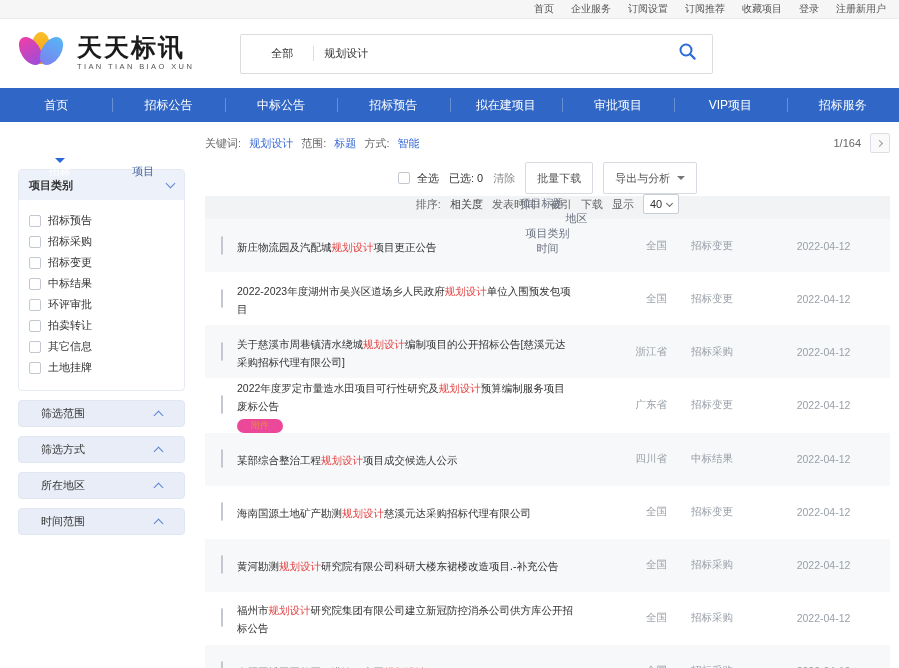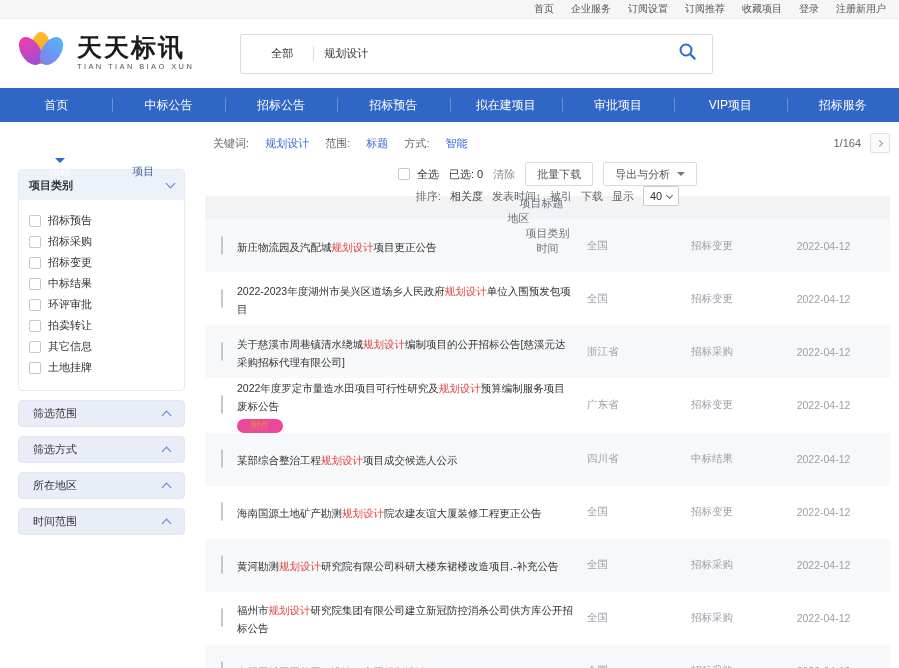--- a/index.html
+++ b/index.html
@@ -46,56 +46,56 @@
   .tab-arrow { position:absolute; top:27px; left:calc(25% - 5px);
     border:5px solid transparent; border-top-color:#2d68d8; }
   .panel { border:1px solid #e5e9f1; border-radius:4px; margin-top:11px; overflow:hidden; background:#fff; }
   .panel-head { height:30px; background:#edf1fa; display:flex; align-items:center;
     justify-content:space-between; padding:0 10px; font-size:11px; color:#333; font-weight:bold; }
   .panel-body { padding:10px 0 12px 10px; }
   .cb-item { display:flex; align-items:center; gap:7px; height:21px; font-size:11px; color:#333; }
   .cb { width:12px; height:12px; border:1px solid #c3c7d0; border-radius:2px; background:#fff; flex:none; }
   .collapse-box { height:27px; background:#e9edf7; border:1px solid #e0e6f2; border-radius:4px;
     margin-top:9px; display:flex; align-items:center; justify-content:space-between;
-    padding:0 14px; font-size:11px; color:#333; }
+    padding:0 22px; font-size:11px; color:#333; }
   .chev { width:7px; height:7px; border-right:1.5px solid #5b83d8; border-bottom:1.5px solid #5b83d8; }
   .chev.down { transform:rotate(45deg); margin-top:-4px; }
   .chev.up { transform:rotate(-135deg); margin-top:4px; }
 
   
   .main { flex:1; min-width:0; }
   .query-row { display:flex; justify-content:space-between; align-items:center;
     height:22px; font-size:11px; color:#666; margin-top:1px; }
-  .qleft span { margin-right:5px;margin-left:8px; }
+  .qleft span { margin-right:5px; }
   .blue { color:#3a6bd8; }
   .pagination { display:flex; align-items:center; gap:9px; color:#666; font-size:11px; }
   .page-btn { width:20px; height:20px; border:1px solid #dcdfe6; border-radius:2px;
     background:#fafafa; display:flex; align-items:center; justify-content:center; }
   .chev-sm { width:5px; height:5px; border-right:1.3px solid #99a; border-bottom:1.3px solid #99a; }
   .chev-sm.right { transform:rotate(-45deg); margin-left:-2px; }
 
   .toolbar { display:flex; justify-content:space-between; align-items:center;
     margin-top:8px; height:26px; font-size:11px; color:#333;flex-direction:column; }
   .tleft { display:flex; align-items:center; gap:10px; }
-  .btn { height:24px; border:1px solid #d7dae0; border-radius:2px; background:#fff;
+  .btn { height:32px; border:1px solid #d7dae0; border-radius:2px; background:#fff;
     padding:0 11px; font-size:11px; color:#555; display:flex; align-items:center; gap:7px; }
   .caret { width:0; height:0; border:4px solid transparent; border-top-color:#777; margin-top:4px; }
   .tright { display:flex; align-items:center; gap:9px; color:#666; }
   .arrow-up { font-size:10px; }
   .select-box { height:20px; border:1px solid #c9cdd4; border-radius:2px; padding:0 6px;
     display:flex; align-items:center; gap:5px; color:#333; background:#fff; }
   .chev-xs { width:5px; height:5px; border-right:1.3px solid #666; border-bottom:1.3px solid #666;
     transform:rotate(45deg); margin-top:-2px; }
 
   
   .table-head { display:flex; height:23px; background:#f2f3f5; align-items:center;
     font-size:11px; color:#6b7280; margin-top:8px;flex-direction:column; }
   .c-check { width:32px; flex:none; }
   .c-title { width:350px; flex:none; padding-right:12px; }
-  .c-region { width:80px; flex:none; text-align:left; }
+  .c-region { width:80px; flex:none; text-align:right; }
   .c-type { width:90px; flex:none; text-align:center; }
   .c-date { width:133px; flex:none; text-align:center; }
   .table-head .c-title { text-align:center; }
   .row { display:flex; align-items:center; min-height:53px; }
   .row.alt { background:#f7f8fa; }
   .row .c-check { padding-left:16px; }
   .row-title { font-size:10.5px; color:#333; line-height:16px; }
   .kw { color:#e64545; }
   .badge { display:inline-flex; align-items:center; height:14px; border:7px solid #ec4899;
     color:#e08c3e; font-size:9px; border-radius:8px; padding:0 7px; margin-top:4px; }
@@ -153,22 +153,22 @@
           <circle cx="8" cy="8" r="5.5" stroke="#2b6bd9" stroke-width="2"></circle>
           <line x1="12.3" y1="12.3" x2="16.6" y2="16.6" stroke="#2b6bd9" stroke-width="2.2" stroke-linecap="round"></line>
         </svg>
       </span>
     </span>
   </div>
 </div>
 
 <div class="nav">
   <div class="nav-item clickable">首页</div>
+  <div class="nav-item clickable">招标公告</div>
   <div class="nav-item clickable">中标公告</div>
-  <div class="nav-item clickable">招标公告</div>
   <div class="nav-item clickable">招标预告</div>
   <div class="nav-item clickable">拟在建项目</div>
   <div class="nav-item clickable">审批项目</div>
   <div class="nav-item clickable">VIP项目</div>
   <div class="nav-item clickable">招标服务</div>
 </div>
 
 <div class="body-wrap">
 
   <div class="sidebar">
@@ -335,21 +335,21 @@
       <div class="row alt">
         <span class="c-check"><span class="cb clickable"></span></span>
         <span class="c-title"><span class="row-title clickable"><span>某部综合整治工程</span><span class="kw">规划设计</span><span>项目成交候选人公示</span></span></span>
         <span class="c-region cell-muted">四川省</span>
         <span class="c-type cell-muted">中标结果</span>
         <span class="c-date cell-muted">2022-04-12</span>
       </div>
 
       <div class="row">
         <span class="c-check"><span class="cb clickable"></span></span>
-        <span class="c-title"><span class="row-title clickable"><span>海南国源土地矿产勘测</span><span class="kw">规划设计</span><span>院农建友谊大厦装修工程更正公告</span></span></span>
+        <span class="c-title"><span class="row-title clickable"><span>海南国源土地矿产勘测</span><span class="kw">规划设计</span><span>慈溪元达采购招标代理有限公司</span></span></span>
         <span class="c-region cell-muted">全国</span>
         <span class="c-type cell-muted">招标变更</span>
         <span class="c-date cell-muted">2022-04-12</span>
       </div>
 
       <div class="row alt">
         <span class="c-check"><span class="cb clickable"></span></span>
         <span class="c-title"><span class="row-title clickable"><span>黄河勘测</span><span class="kw">规划设计</span><span>研究院有限公司科研大楼东裙楼改造项目.-补充公告</span></span></span>
         <span class="c-region cell-muted">全国</span>
         <span class="c-type cell-muted">招标采购</span>

